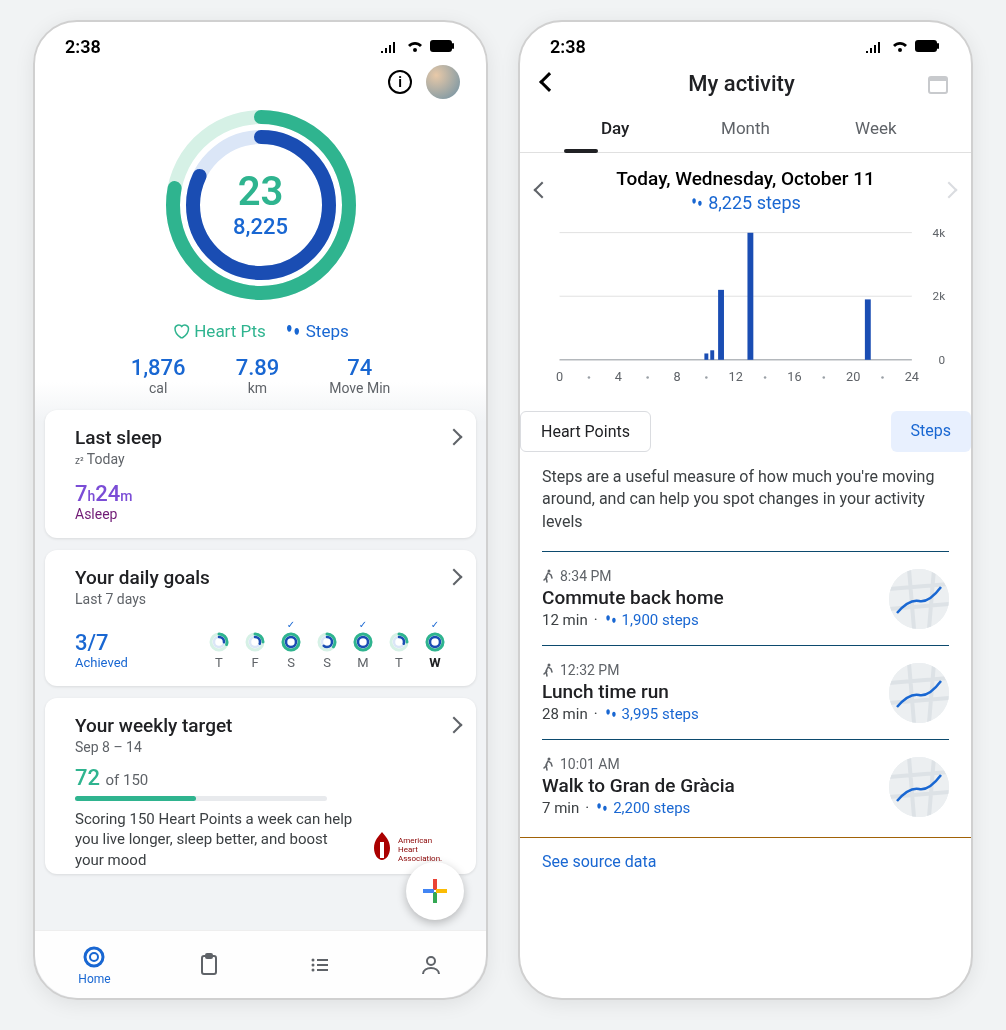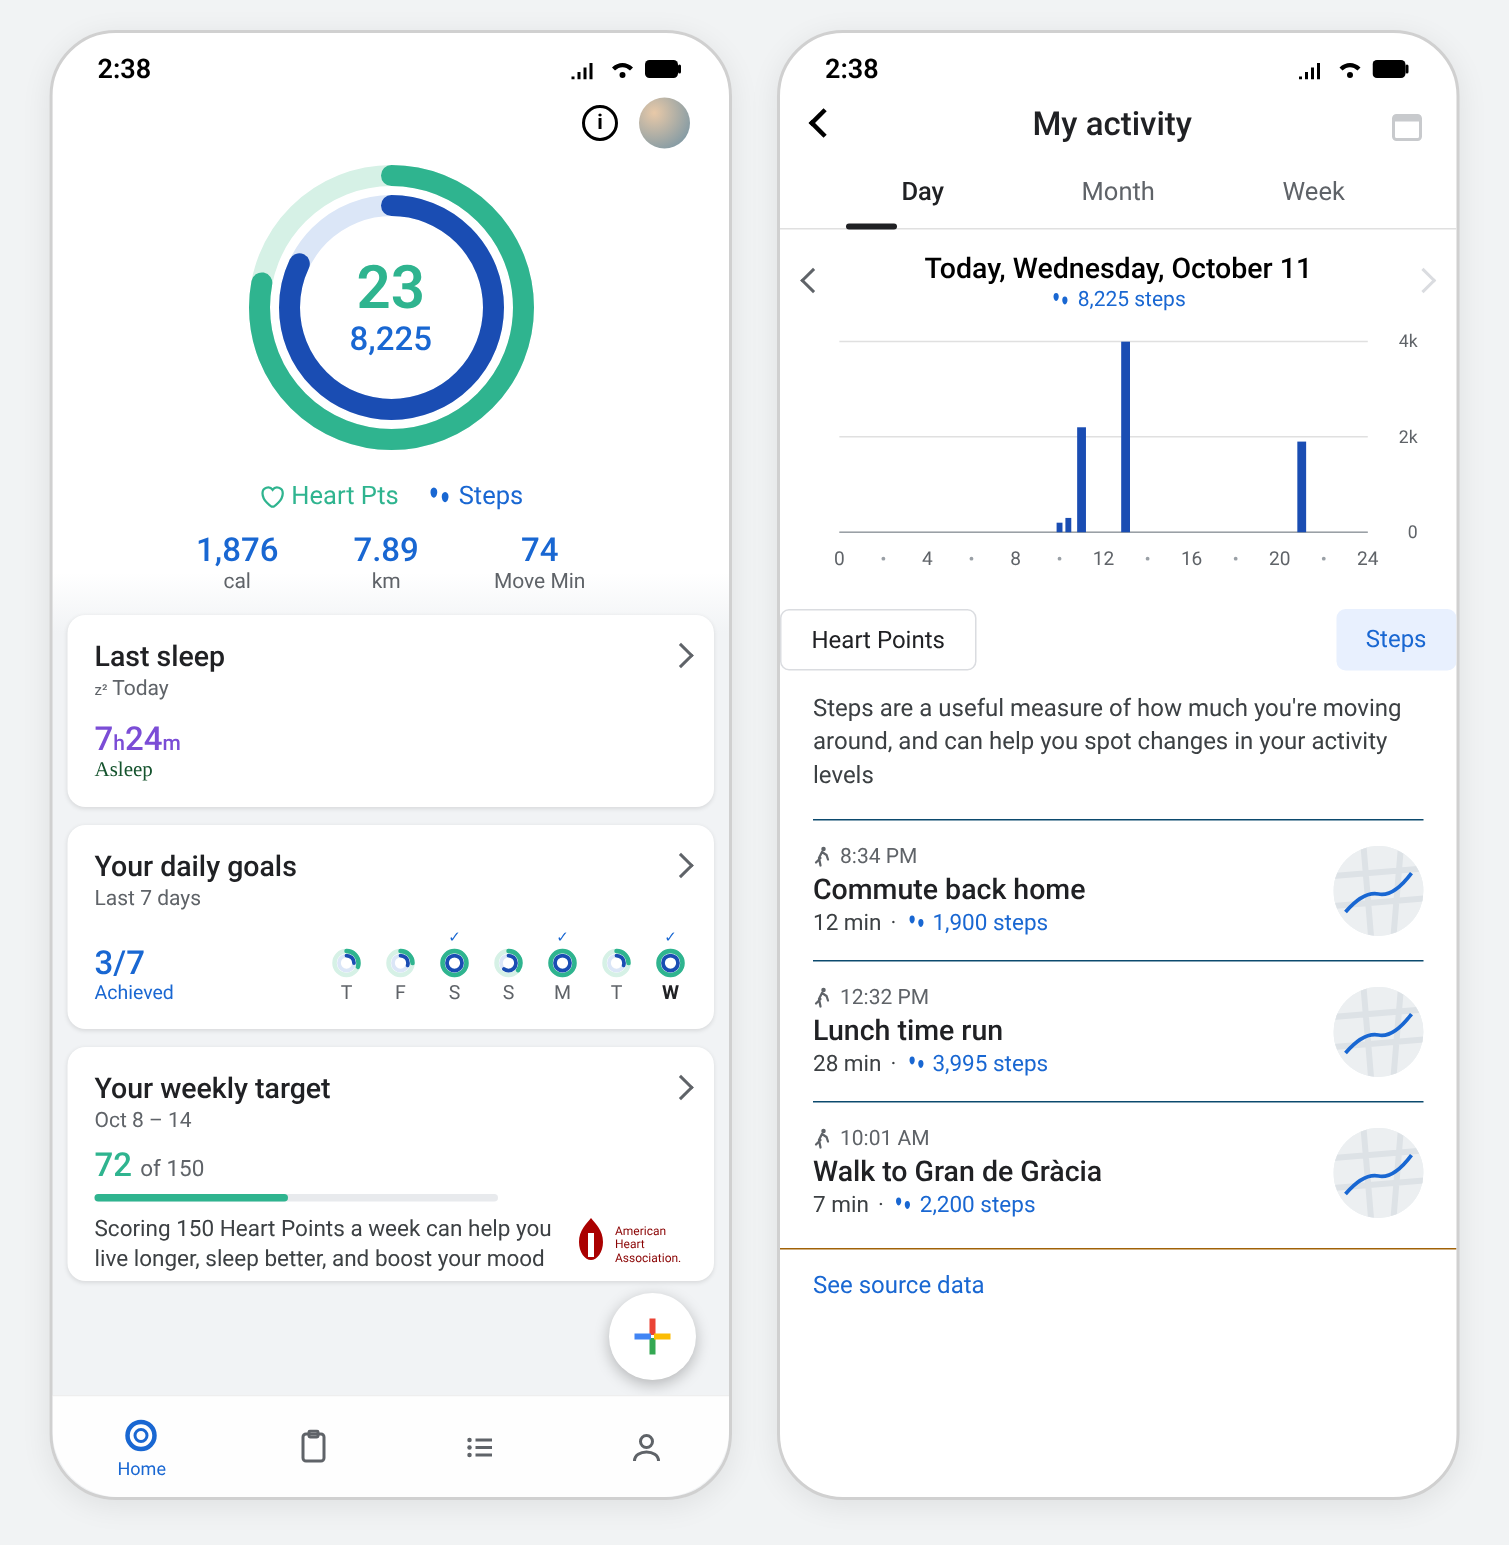--- a/index.html
+++ b/index.html
@@ -27,27 +27,27 @@
   .ring-center { position:absolute; inset:0; display:flex; flex-direction:column; align-items:center; justify-content:center; }
   .ring-center .hp { font-size:40px; font-weight:600; color:#2fb48f; line-height:1; }
   .ring-center .steps { font-size:22px; font-weight:500; color:#1967d2; margin-top:2px; }
   .ring-labels { margin-top:16px; display:flex; justify-content:center; gap:18px; font-size:17px; color:#3c4043; }
   .ring-labels .hplbl { color:#2fb48f; display:flex; align-items:center; gap:4px;}
   .ring-labels .stlbl { color:#1967d2; display:flex; align-items:center; gap:4px;}
   .mini-icon { width:18px; height:18px; }
   .metrics { display:flex; justify-content:center; gap:50px; margin-top:14px; text-align:center; color:#5f6368; font-size:14px; }
   .metrics .val { color:#1967d2; font-size:22px; font-weight:500; }
   .scroll { flex:1; overflow:hidden; padding: 14px 10px 0; display:flex; flex-direction:column; gap:12px; }
-  .card { background:#fff; border-radius:12px; box-shadow: 0 1px 3px rgba(0,0,0,0.1); padding:16px 18px; position:relative; }
+  .card { background:#fff; border-radius:12px; box-shadow: 0 1px 3px rgba(0,0,0,0.1); padding:16px 30px; position:relative; }
   .card h3 { font-size:19px; font-weight:500; color:#202124; }
   .card .sub { font-size:14px; color:#5f6368; margin-top:2px; }
   .card .chev { position:absolute; right:16px; top:18px; color:#5f6368; }
   .sleep-val { margin-top:14px; color:#7b4dd6; font-size:22px; font-weight:500; }
   .sleep-val .unit { font-size:14px; }
-  .sleep-lbl { color:#14532d; font-size:14px;font-family:Liberation Serif, serif; }
+  .sleep-lbl { color:#701a75; font-size:14px; }
   .goals-row { margin-top:12px; display:flex; align-items:flex-end; }
   .goals-left .frac { color:#1967d2; font-size:22px; font-weight:500; }
   .goals-left .ach { color:#1967d2; font-size:13px; }
   .goals-days { margin-left:auto; display:flex; gap:14px; }
   .day { display:flex; flex-direction:column; align-items:center; gap:2px; }
   .day .check { color:#1967d2; font-size:10px; height:10px; }
   .day .dot { width:22px; height:22px; }
   .day .dl { font-size:13px; color:#5f6368; }
   .day.bold .dl { font-weight:700; color:#202124; }
   .weekly-val { margin-top:10px; color:#2fb48f; font-size:22px; font-weight:500; }
@@ -66,21 +66,21 @@
   
   .act-header { display:flex; align-items:center; justify-content:space-between; padding: 8px 22px 12px; }
   .act-header h2 { font-size:22px; font-weight:500; color:#202124; flex:1; text-align:center; }
   .tabs { display:flex; border-bottom:1px solid #e0e0e0; padding: 0 30px; }
   .tab { flex:1; text-align:center; padding: 10px 0 14px; font-size:17px; color:#5f6368; position:relative; }
   .tab.active { color:#202124; font-weight:500; }
   .tab.active::after { content:""; position:absolute; bottom:-1px; left:14px; width:34px; height:4px; background:#202124; border-radius:3px; }
   .today-nav { display:flex; align-items:center; justify-content:space-between; padding: 14px 16px 4px; }
   .today-nav .mid { text-align:center; }
   .today-nav .title { font-size:19px; font-weight:500; }
-  .today-nav .sub { font-size:14px; color:#1967d2; display:flex; align-items:center; justify-content:center; gap:4px; margin-top:2px;}
+  .today-nav .sub { font-size:18px; color:#1967d2; display:flex; align-items:center; justify-content:center; gap:4px; margin-top:2px;}
   .chart { padding: 4px 20px 10px; }
   .toggle { display:flex; justify-content:space-between; gap:14px; margin: 6px 0 14px; }
   .toggle .btn { padding:10px 20px; border-radius:6px; font-size:16px; }
   .toggle .btn.outline { border:1px solid #dadce0; color:#202124; }
   .toggle .btn.filled { background:#e8f0fe; color:#1967d2; }
   .desc { padding: 0 22px; font-size:16px; color:#3c4043; line-height:1.4; }
   .act-list { padding: 4px 22px; }
   .act-item { padding: 16px 0; border-top:1px solid #0c4a6e; display:flex; align-items:center; gap:14px; }
   .act-item:first-child { margin-top:14px; }
   .act-body { flex:1; }
@@ -255,21 +255,21 @@
     </svg>
     <div class="dl">W</div>
             </div>
           </div>
       </div>
     </div>
 
     <div class="card" style="padding-bottom:4px">
       <h3>Your weekly target</h3>
       <span class="chev"><span class="chev-icon"></span></span>
-      <div class="sub">Oct 8 – 14</div>
+      <div class="sub">Sep 8 – 14</div>
       <div class="weekly-val">
         <span>72</span> <span class="of">of 150</span>
       </div>
       <div class="bar">
           <div class="fill" id="weekly-fill" style="width: 48%;"></div>
         </div>
       <div class="weekly-body">
         <div class="weekly-text">Scoring 150 Heart Points a week can help you live longer, sleep better, and boost your mood</div>
         <div class="aha">
           <svg viewBox="0 0 32 40">

